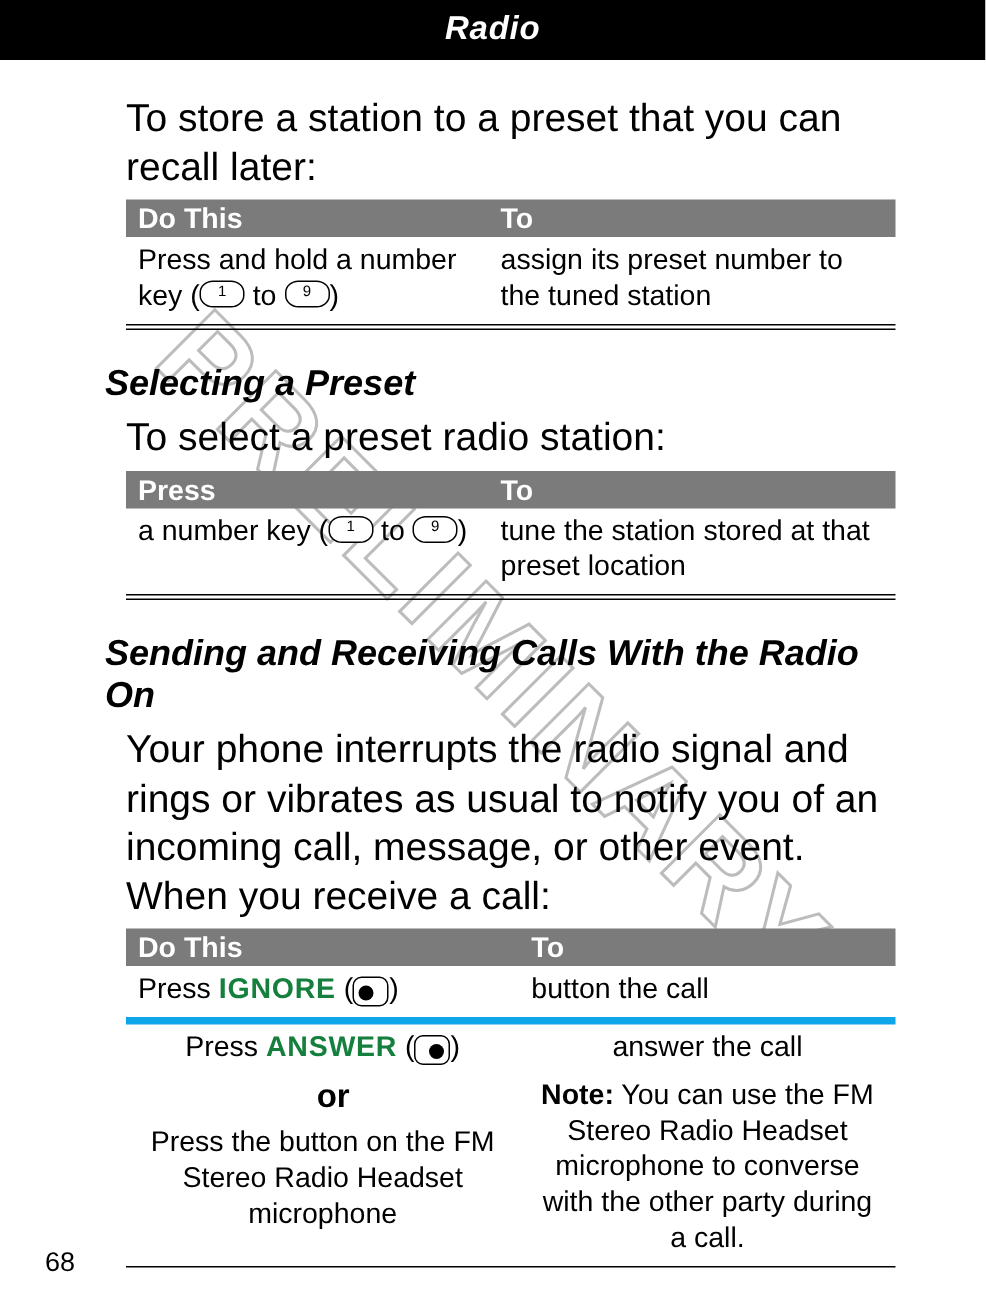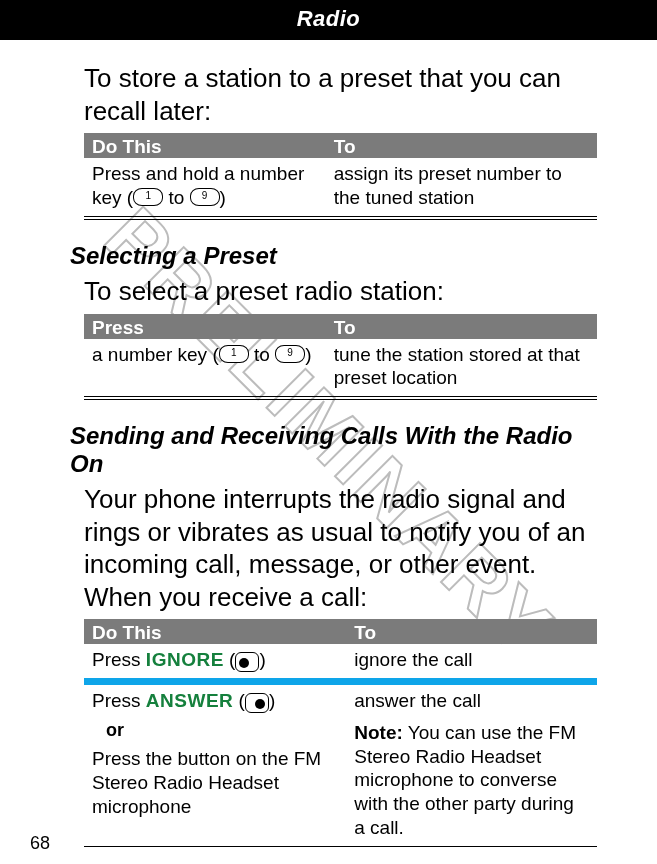--- a/index.html
+++ b/index.html
@@ -75,21 +75,21 @@
   .softkey {
     font-family: Arial, sans-serif;
     font-weight: bold;
     color: #15803d;
     letter-spacing: 0.5px;
   }
   .sublabel {
     display:block;
     margin: 6px 0 6px 14px;
     font-weight: bold;
-    font-size: 18px;
+    font-size: 22px;
   }
   .note-label { font-weight: bold; }
   .key-oval {
     display: inline-block;
     width: 28px;
     height: 16px;
     border: 1.2px solid #000;
     border-radius: 9px / 8px;
     font-size: 10px;
     line-height: 14px;
@@ -140,21 +140,21 @@
     font-size:80px;
     font-weight:bold;
     color: rgba(0,0,0,0);
     -webkit-text-stroke: 2px #bcbcbc;
     letter-spacing: 4px;
     pointer-events:none;
     white-space:nowrap;
     z-index: 0;
   }
   .content, .black-bar, .page-number { position: relative; z-index: 1; }
-  .cell-sep td { border-top: 7px solid #0ea5e9; }
+  .cell-sep td { border-top: 5px solid #0ea5e9; text-align: center; }
 </style>
 </head>
 <body>
 
 <div class="page">
   <div class="watermark">PRELIMINARY</div>
 
   <div class="black-bar">
     <span>Radio</span>
   </div>
@@ -205,21 +205,21 @@
     <table class="inst">
       <tbody>
           <tr>
         <th style="width:48%">Do This</th>
         <th>To</th>
       </tr>
       <tr>
         <td>
           <span>Press </span><span class="softkey">IGNORE</span><span> (</span><span class="soft-icon left"></span><span>)</span>
         </td>
-        <td>ignore the call</td>
+        <td>button the call</td>
       </tr>
       <tr class="cell-sep">
         <td>
           <span>Press </span><span class="softkey">ANSWER</span><span> (</span><span class="soft-icon right"></span><span>)</span>
           <span class="sublabel">or</span>
           <span>Press the button on the FM Stereo Radio Headset microphone</span>
         </td>
         <td>
           <span>answer the call</span>
           <div style="height:8px"></div>

